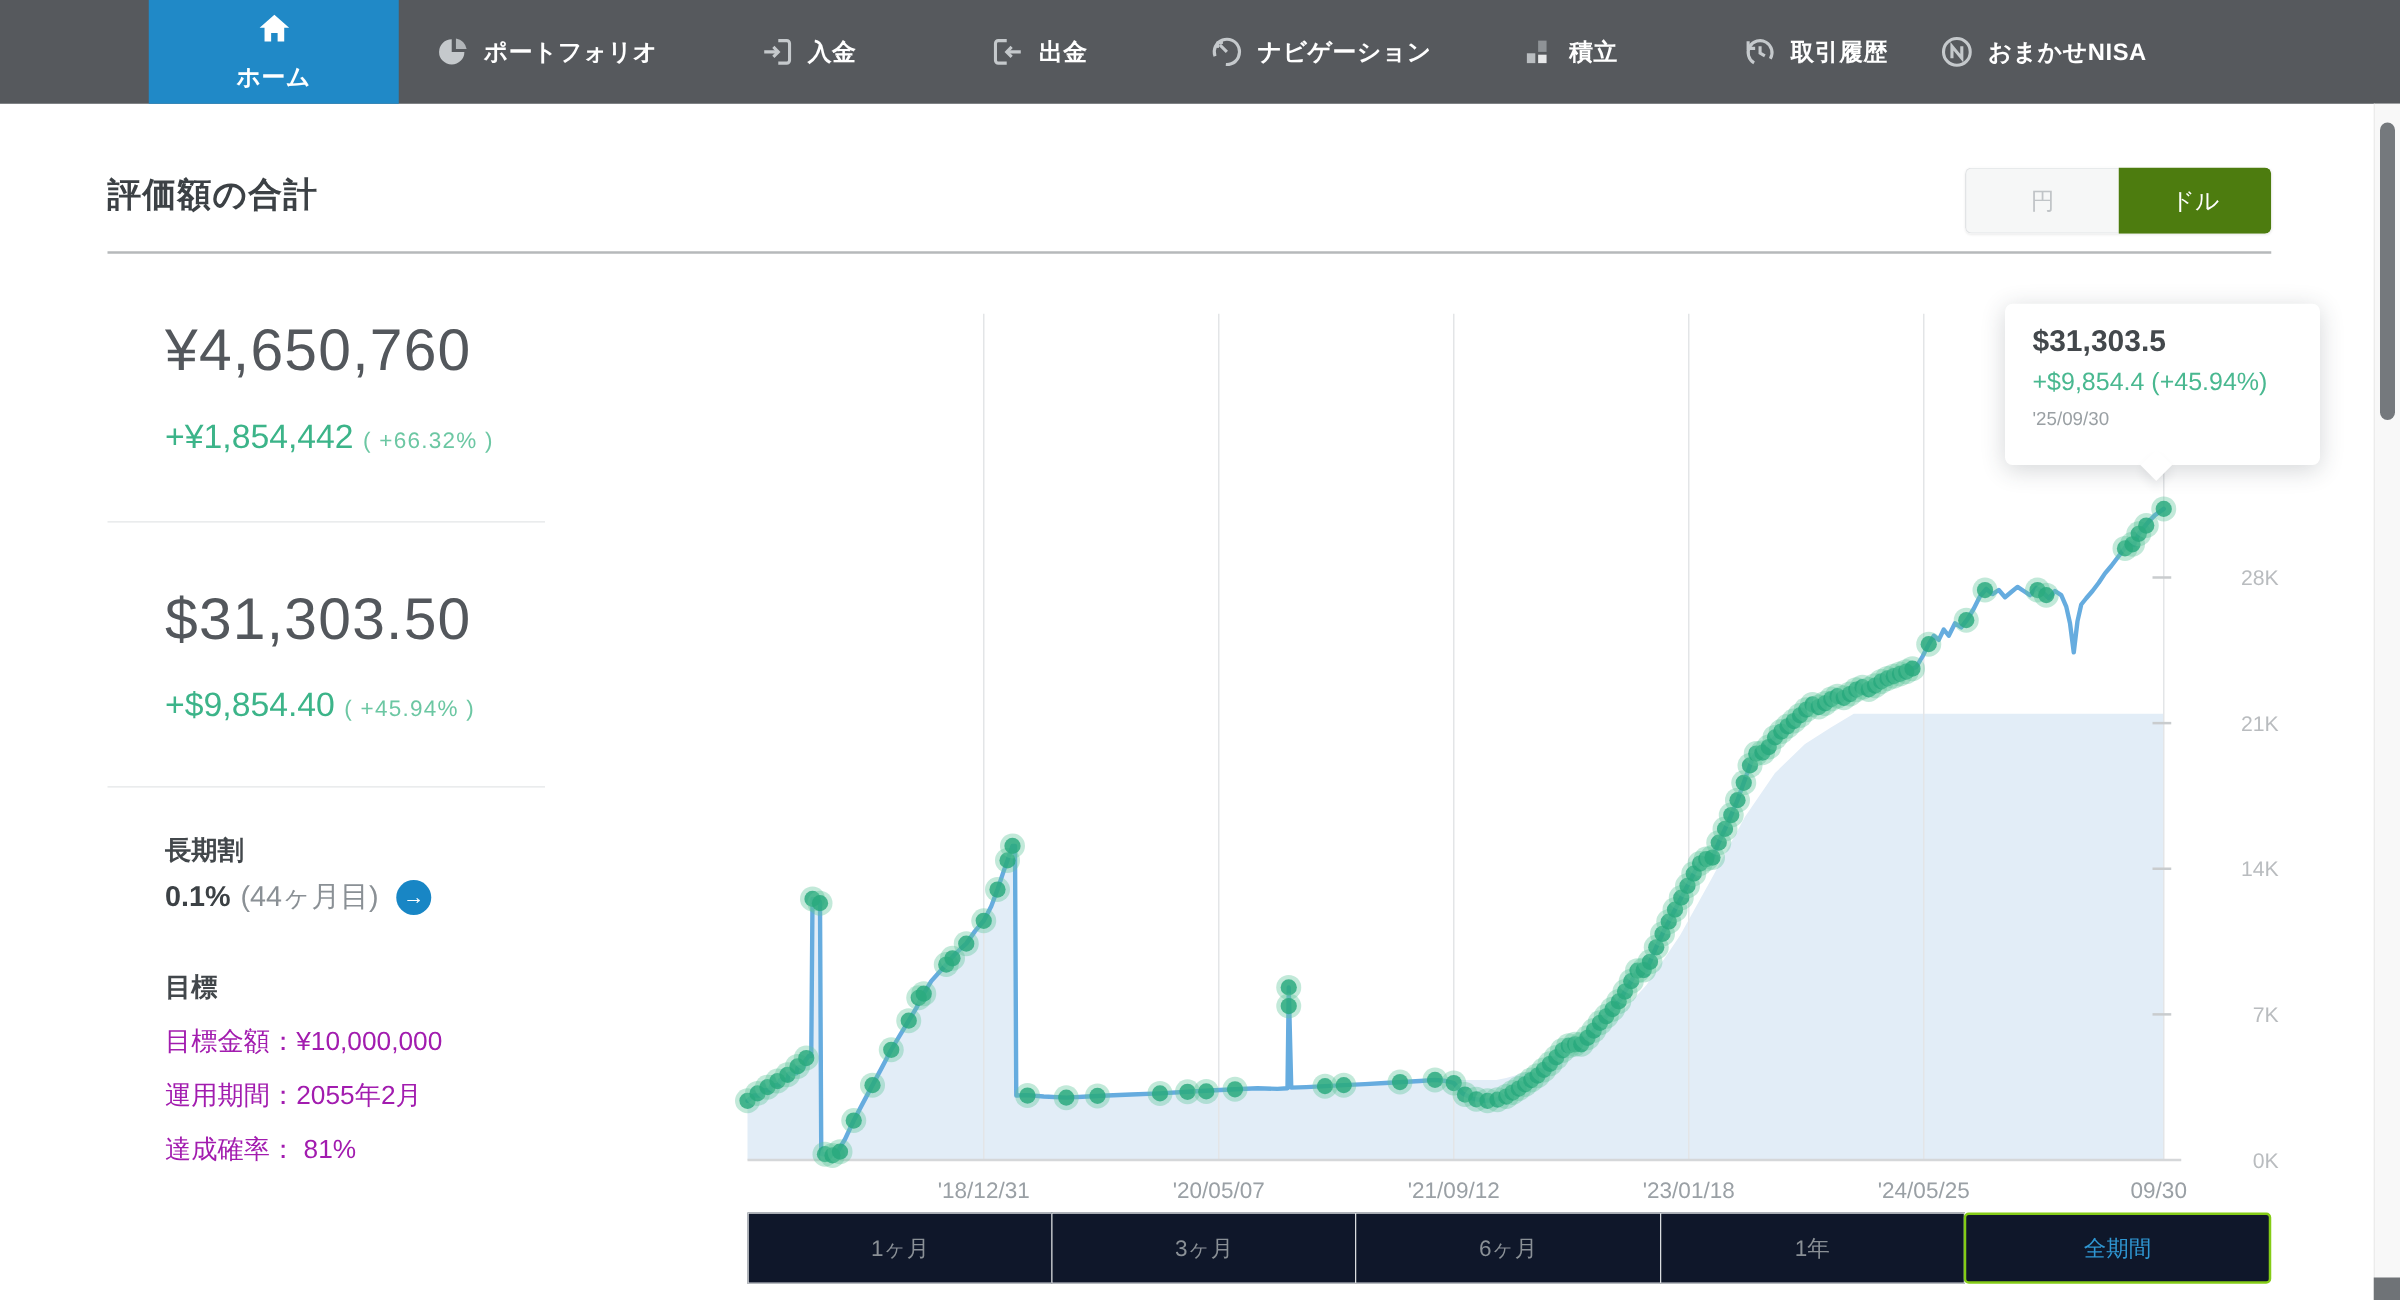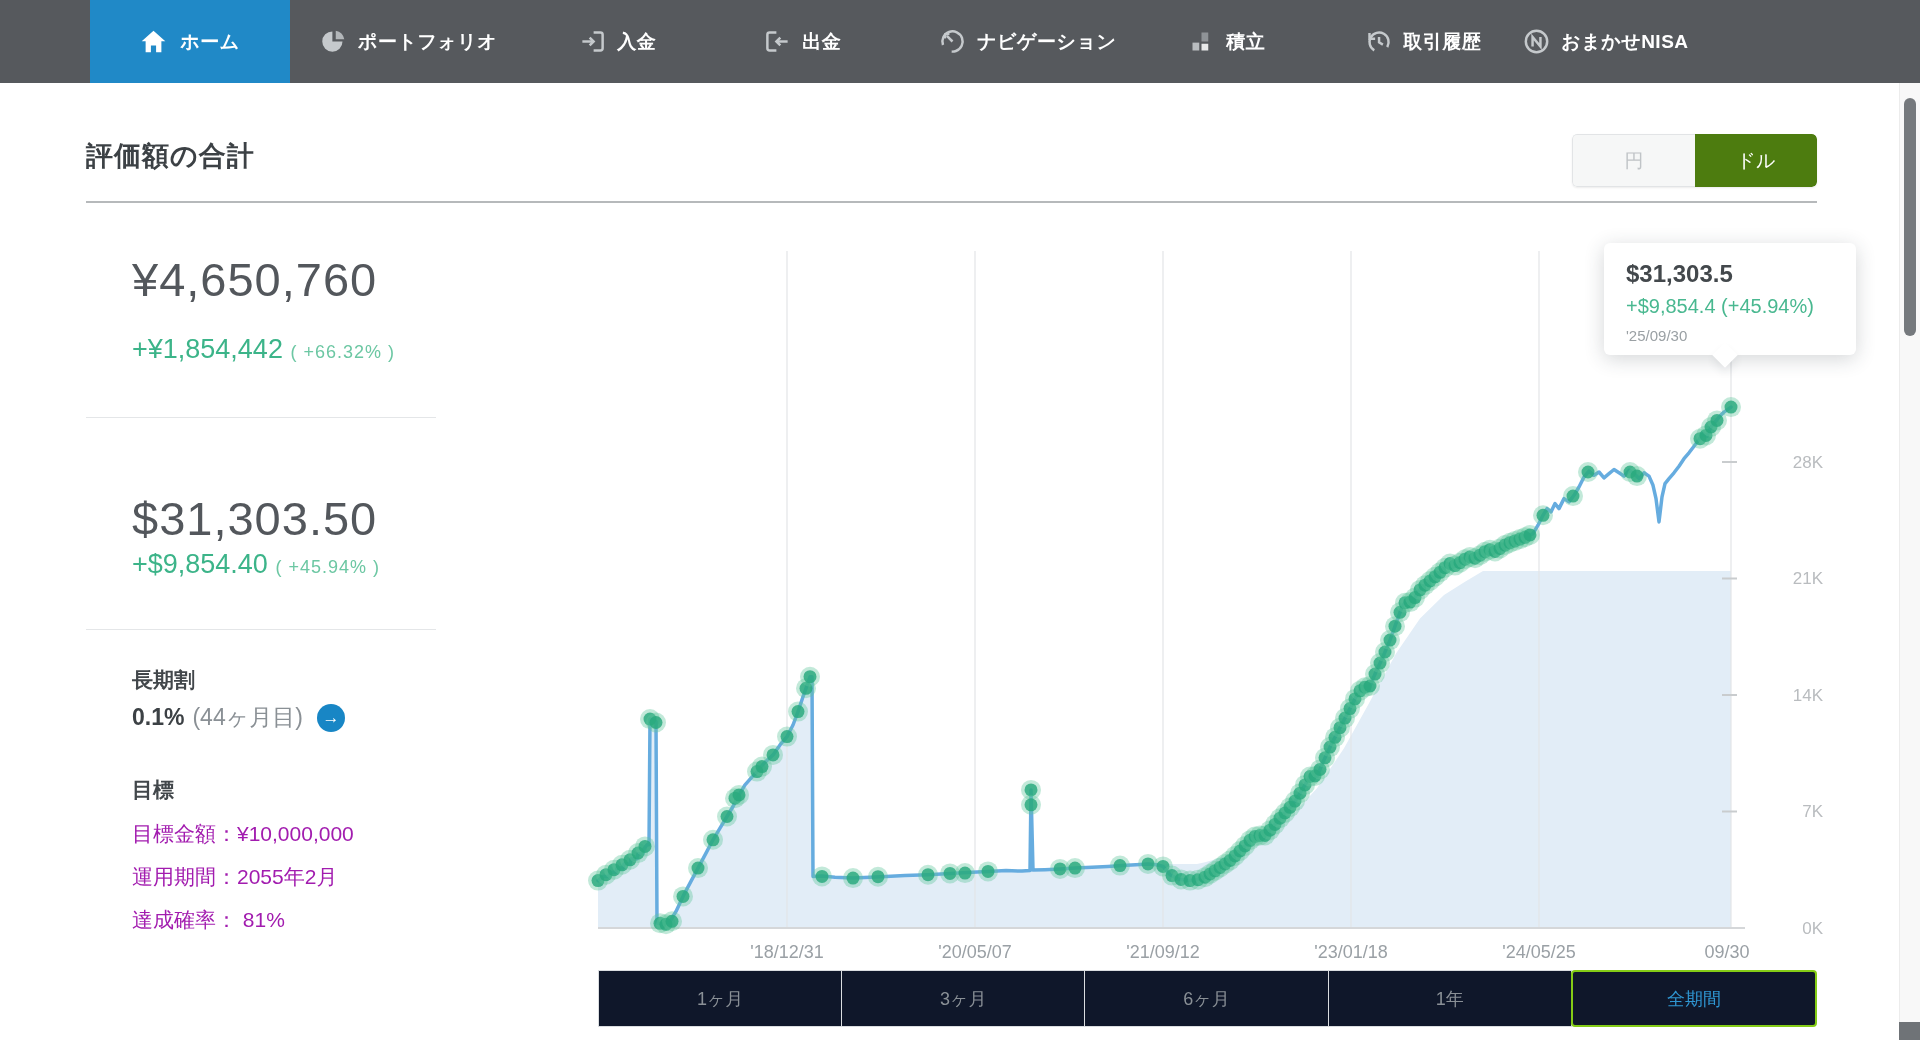--- a/index.html
+++ b/index.html
@@ -1,20 +1,20 @@
 <!DOCTYPE html>
 <html><head>
 <meta charset="utf-8">
 <style>
   html,body{margin:0;padding:0}
   body{width:1920px;height:1040px;position:relative;overflow:hidden;background:#fff;
        font-family:"Liberation Sans","DejaVu Sans",sans-serif;}
   
   .nav{position:absolute;left:0;top:0;width:1920px;height:83px;background:#56595d;display:flex;align-items:center;}
-  .tab-home{height:83px;width:200px;margin-left:90px;background:#2089c7;display:flex;align-items:center;justify-content:center;gap:13px;cursor:pointer;}
+  .tab-home{height:83px;width:200px;margin-left:119px;background:#2089c7;display:flex;align-items:center;justify-content:center;gap:13px;cursor:pointer;flex-direction:column;}
   .nav-item{display:flex;align-items:center;gap:11px;cursor:pointer;}
   .nav-item.i-portfolio{margin-left:30px}
   .nav-item.i-nyukin{margin-left:82px}
   .nav-item.i-shukkin{margin-left:108px}
   .nav-item.i-navi{margin-left:98px}
   .nav-item.i-tsumitate{margin-left:72px}
   .nav-item.i-rireki{margin-left:100px}
   .nav-item.i-nisa{margin-left:42px}
   .nav-label{color:#fff;font-size:19px;font-weight:bold;letter-spacing:.5px;white-space:nowrap}
   .nicon{width:27px;height:27px;display:block}
@@ -35,21 +35,21 @@
   .lt-row{font-size:23px;color:#3c4145;display:flex;align-items:center;gap:8px}
   .lt-row b{font-size:23px}
   .lt-months{color:#8a9095;font-weight:normal}
   .arrow-btn{width:28px;height:28px;border-radius:50%;background:#1886c5;color:#fff;display:inline-flex;align-items:center;justify-content:center;font-size:17px;margin-left:6px;cursor:pointer}
   .goal-rows div{font-size:21px;color:#a21caf;line-height:43px;white-space:nowrap}
   
   .chart{position:absolute;left:0;top:0;width:1920px;height:1040px}
   .chart text{font-family:"Liberation Sans","DejaVu Sans",sans-serif}
   
   .tooltip{position:absolute;left:1604px;top:243px;width:252px;background:#fff;border-radius:6px;
-           box-shadow:0 4px 20px rgba(40,50,60,.20);padding:17px 22px 11px 22px;box-sizing:border-box;z-index:5}
+           box-shadow:0 4px 20px rgba(40,50,60,.20);padding:17px 22px 28px 22px;box-sizing:border-box;z-index:5}
   .tooltip::after{content:'';position:absolute;bottom:-9px;left:112px;width:18px;height:18px;background:#fff;
            transform:rotate(45deg);box-shadow:4px 4px 8px rgba(40,50,60,.08)}
   .tt-value{font-size:24px;font-weight:bold;color:#43484c}
   .tt-change{font-size:20px;color:#49b890;margin-top:7px;white-space:nowrap}
   .tt-date{font-size:15px;color:#9aa0a4;text-align:left;margin-top:9px}
   
   .range-bar{position:absolute;left:598px;top:970px;width:1219px;height:57px;display:flex}
   .rbtn{flex:1;margin-left:-1px;border:1px solid #dadde0;background:#0f172a;display:flex;align-items:center;justify-content:center;
         font-size:18px;color:#8a9096;cursor:pointer;box-sizing:border-box}
   .rbtn:first-child{margin-left:0}
@@ -132,21 +132,21 @@
   <div class="cur-opt cur-usd">ドル</div>
 </div>
 
 <div class="abs big-val" style="left:132px;top:252px">¥4,650,760</div>
 <div class="abs chg" style="left:132px;top:334px">
   <span>+¥1,854,442</span>
   <span class="pct">( +66.32% )</span>
 </div>
 <div class="abs sep" style="left:86px;top:417px"></div>
 
-<div class="abs big-val" style="left:132px;top:491px">$31,303.50</div>
+<div class="abs big-val" style="left:132px;top:467px">$31,303.50</div>
 <div class="abs chg" style="left:132px;top:549px">
   <span>+$9,854.40</span>
   <span class="pct">( +45.94% )</span>
 </div>
 <div class="abs sep" style="left:86px;top:629px"></div>
 
 <div class="abs blk-title" style="left:132px;top:666px">長期割</div>
 <div class="abs lt-row" style="left:132px;top:702px">
   <b>0.1%</b>
   <span class="lt-months">(44ヶ月目)</span>

